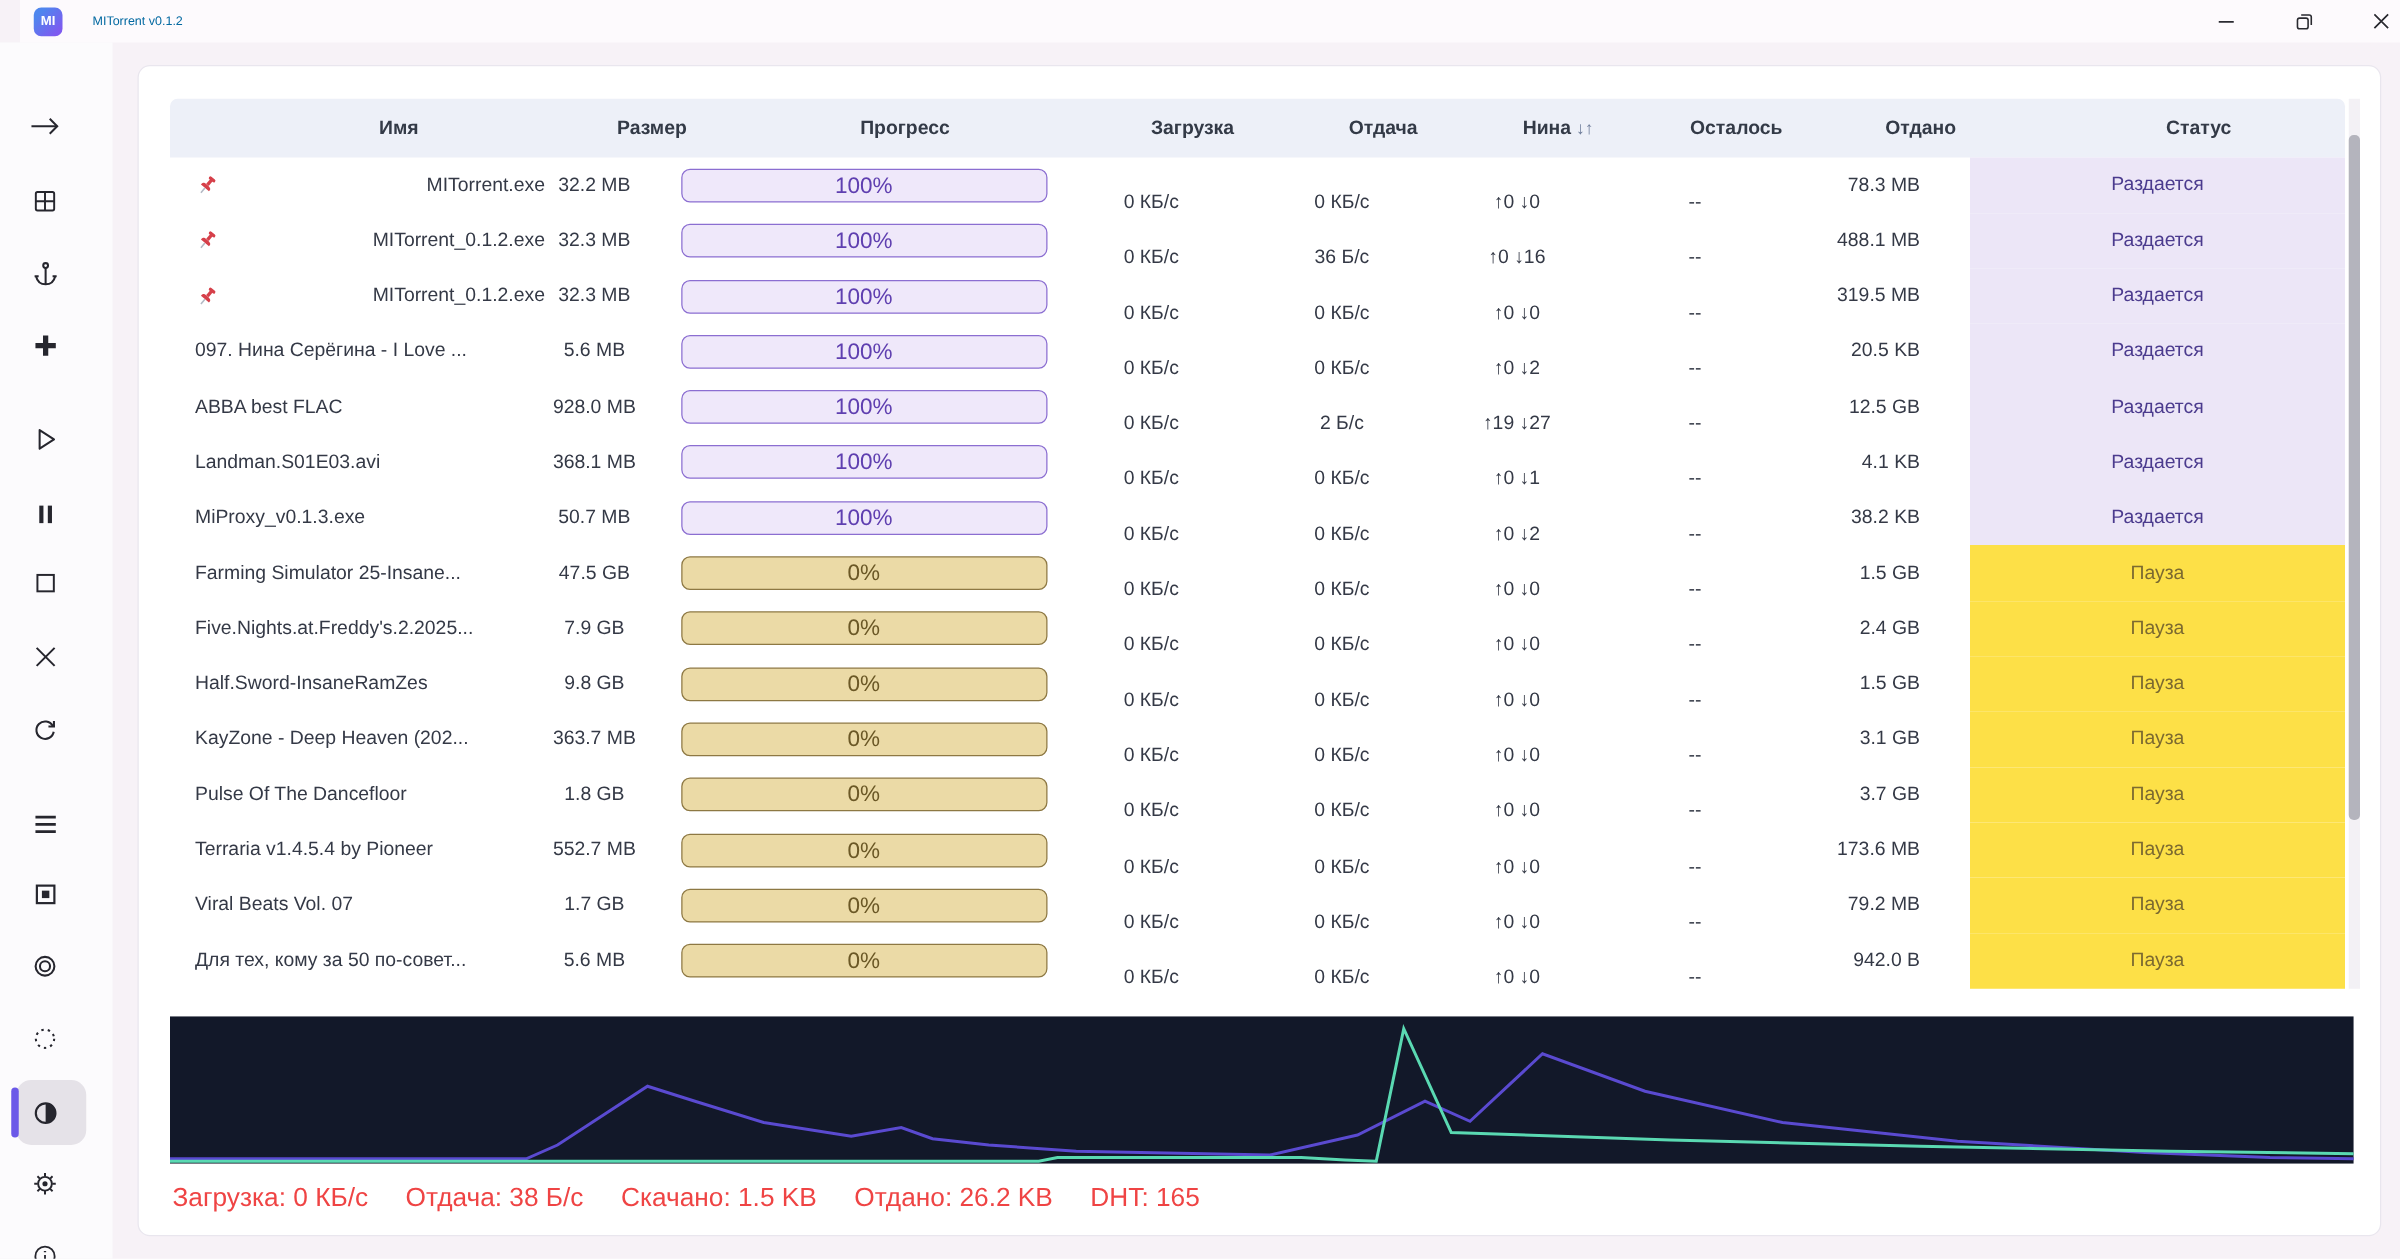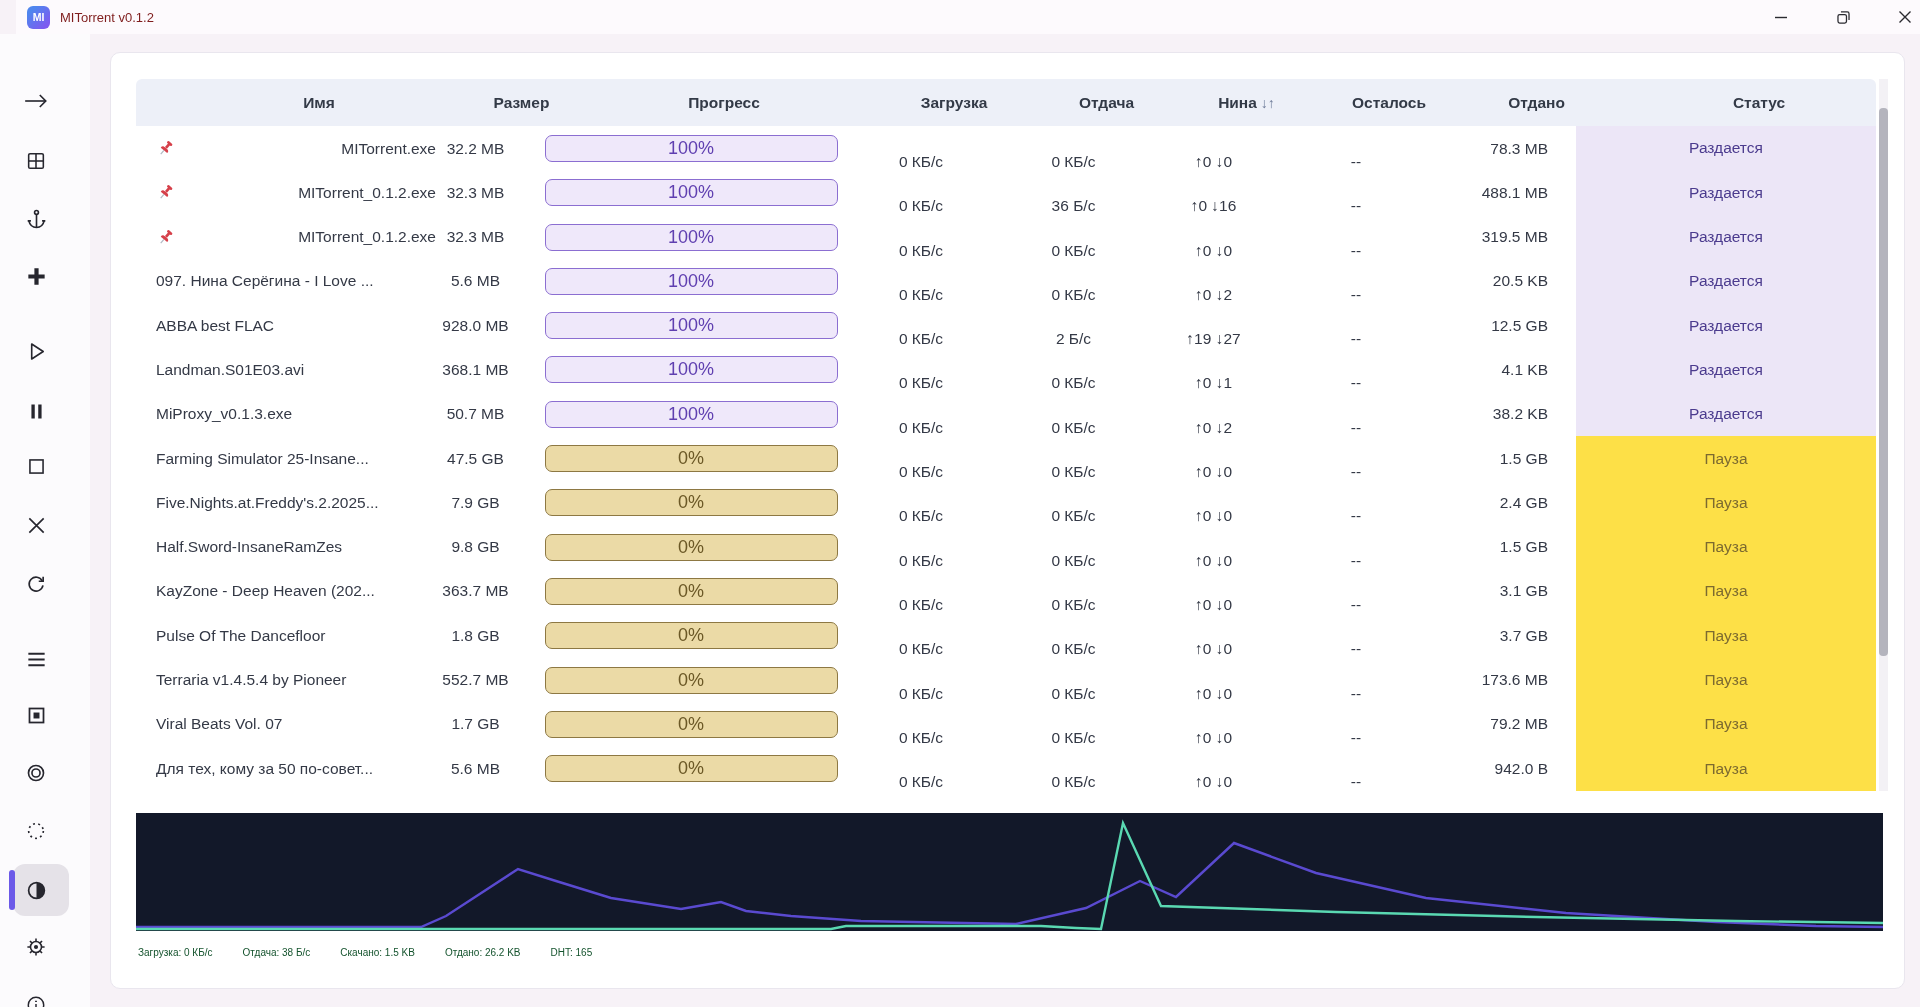--- a/index.html
+++ b/index.html
@@ -14,21 +14,21 @@
   .titlebar {
     position:absolute; left:16px; top:0; width:1920px; height:34px;
     background:#fdfafd; display:flex; align-items:center;
   }
   .app-logo {
     width:23px; height:23px; margin-left:11px; border-radius:6px;
     background:linear-gradient(135deg,#4f86ee 20%,#7e5af0 85%);
     color:#fff; font-size:10.5px; font-weight:bold;
     display:flex; align-items:center; justify-content:center;
   }
-  .app-title { margin-left:10px; font-size:13px; color:#7f1d1d; }
+  .app-title { margin-left:24px; font-size:10px; color:#0369a1; }
   .win-controls { position:absolute; right:0; top:0; height:34px; display:flex; }
   .win-btn { width:62px; height:34px; display:flex; align-items:center; justify-content:center; color:#2a2a30; cursor:default; }
   .win-btn svg { display:block; }
   
   .sidebar { position:absolute; left:0; top:34px; width:90px; height:973px; background:#fcfbfd; }
   .side-icon {
     position:absolute; left:16px; width:40px; height:40px;
     display:flex; align-items:center; justify-content:center; color:#26262e;
   }
   .active-pill {
@@ -54,40 +54,40 @@
     background:#edf0f8; border-radius:6px 6px 0 0;
     font-weight:bold; font-size:15.5px; color:#333a47;padding-left:33px;
   }
   .thead > div { text-align:center; }
   .sort-arrows { font-weight:normal; color:#6d7b99; font-size:14px; margin-left:4px; }
   .rows { position:absolute; left:25px; top:73px; width:1740px; }
   .trow { height:44.3px; font-size:15.5px; color:#343946; }
   .cell-c { text-align:center;margin-top:27px; }
   .cell-name { padding-left:20px; display:flex; align-items:center; gap:24px; white-space:nowrap; overflow:hidden;justify-content:space-between; }
   .cell-size { text-align:center; padding-right:26px; }
-  .cell-uploaded { text-align:right; padding-right:28px; }
+  .cell-uploaded { text-align:right; padding-right:40px; }
   .cell-status { height:44.3px; display:flex; align-items:center; justify-content:center; }
   .cell-status.seeding { background:#ece6f7; color:#4b3b8e; }
   .cell-status.paused  { background:#fde047; color:#7c6a30; }
   .pbar {
     width:293px; height:27px; margin:0 auto; border-radius:7px;
     display:flex; align-items:center; justify-content:center; font-size:18px;
   }
   .pbar.seeding { background:#efe8fa; border:1.5px solid #8b6ed1; color:#5f3fb0; }
   .pbar.paused  { background:#ebdaa6; border:1.5px solid #8d7843; color:#6b5826; }
   
   .scroll-track { position:absolute; left:1768px; top:26px; width:9px; height:712px; background:#f3f1f5; }
   .scroll-thumb { position:absolute; left:1768px; top:55px; width:9px; height:548px; background:#b4b4bd; border-radius:4px; }
   
   .graph { position:absolute; left:25px; top:760px; width:1747px; height:118px; }
   .graph svg { display:block; }
   
   .statusbar {
     position:absolute; left:27px; top:894px; display:flex; gap:30px;
-    font-size:10px; color:#14532d;
+    font-size:21px; color:#ef4444;
   }
 </style>
 </head>
 <body>
 
 <div class="titlebar">
   <div class="app-logo">MI</div>
   <div class="app-title">MITorrent v0.1.2</div>
   <div class="win-controls">
     <div class="win-btn">

